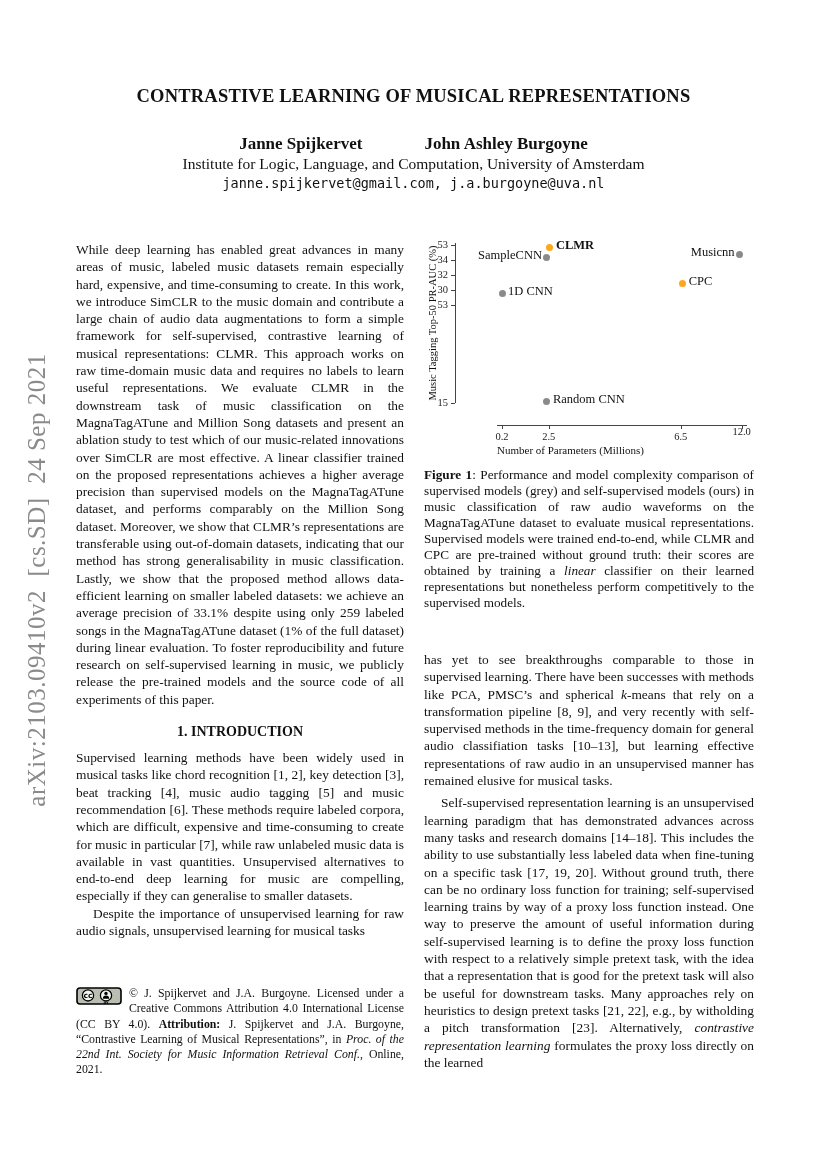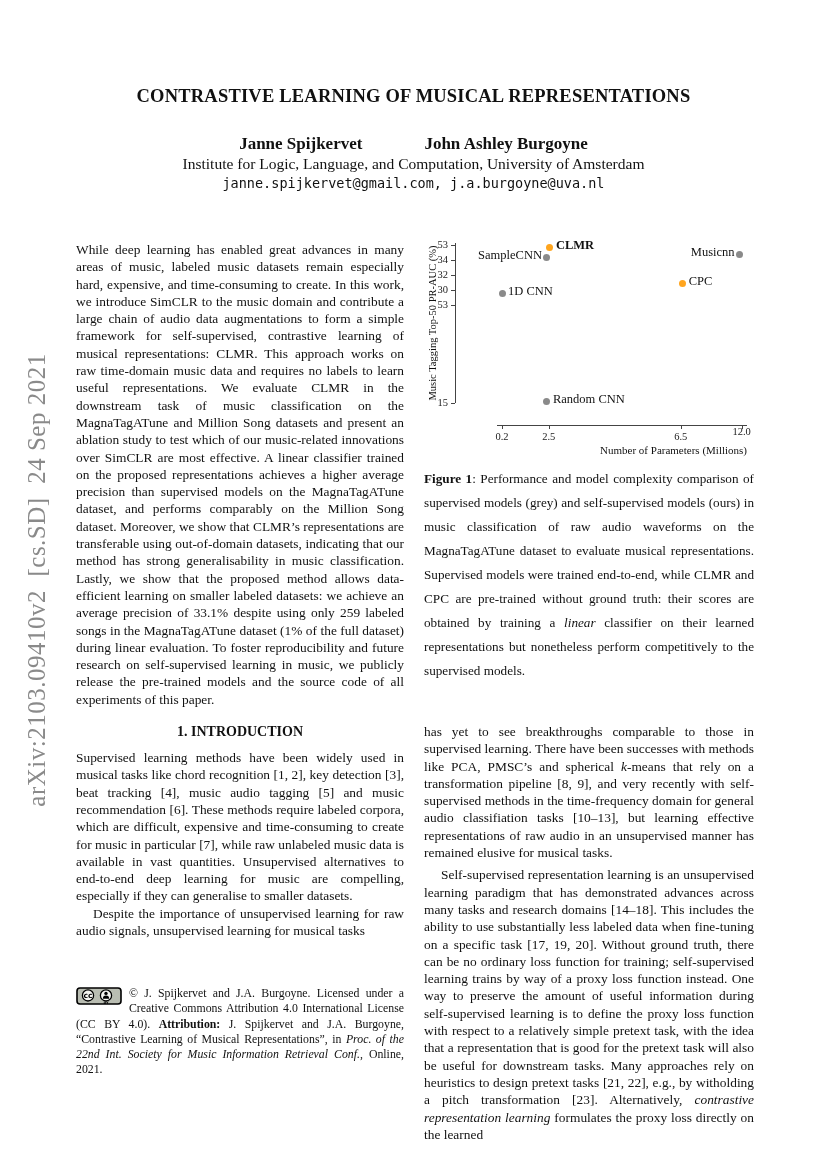--- a/index.html
+++ b/index.html
@@ -68,35 +68,35 @@
   
   .chart { position: relative; width: 330px; height: 228px; }
   .spine { position: absolute; background: #444; }
   .tick  { position: absolute; background: #444; }
   .tick-label {
     position: absolute; font-size: 10.5px; color: #222;
   }
   .tick-label.y { text-align: right; }
   .tick-label.x { text-align: center; }
   .axis-label { position: absolute; font-size: 11px; color: #111; }
-  .xlabel { text-align: right; }
+  .xlabel { text-align: left; }
   .ylabel {
     left: 8px; top: 93px;
     transform: translate(-50%, -50%) rotate(-90deg);
     white-space: nowrap;
     font-size: 10.5px;
   }
   .dot { position: absolute; width: 7px; height: 7px; border-radius: 50%; }
   .point-label {
     position: absolute; font-size: 12.5px; color: #111; white-space: nowrap;
   }
 
   .fig-caption {
     margin-top: 9px;
-    font-size: 13.2px; line-height: 24px;
+    font-size: 13.2px; line-height: 16px;
     text-align: justify;
   }
   .rc-body { margin-top: 40px; }
 
   
   .footer {
     position: absolute; left: 76px; top: 986px; width: 328px;
     font-size: 11.8px; line-height: 15.3px;
     text-align: justify;
   }

